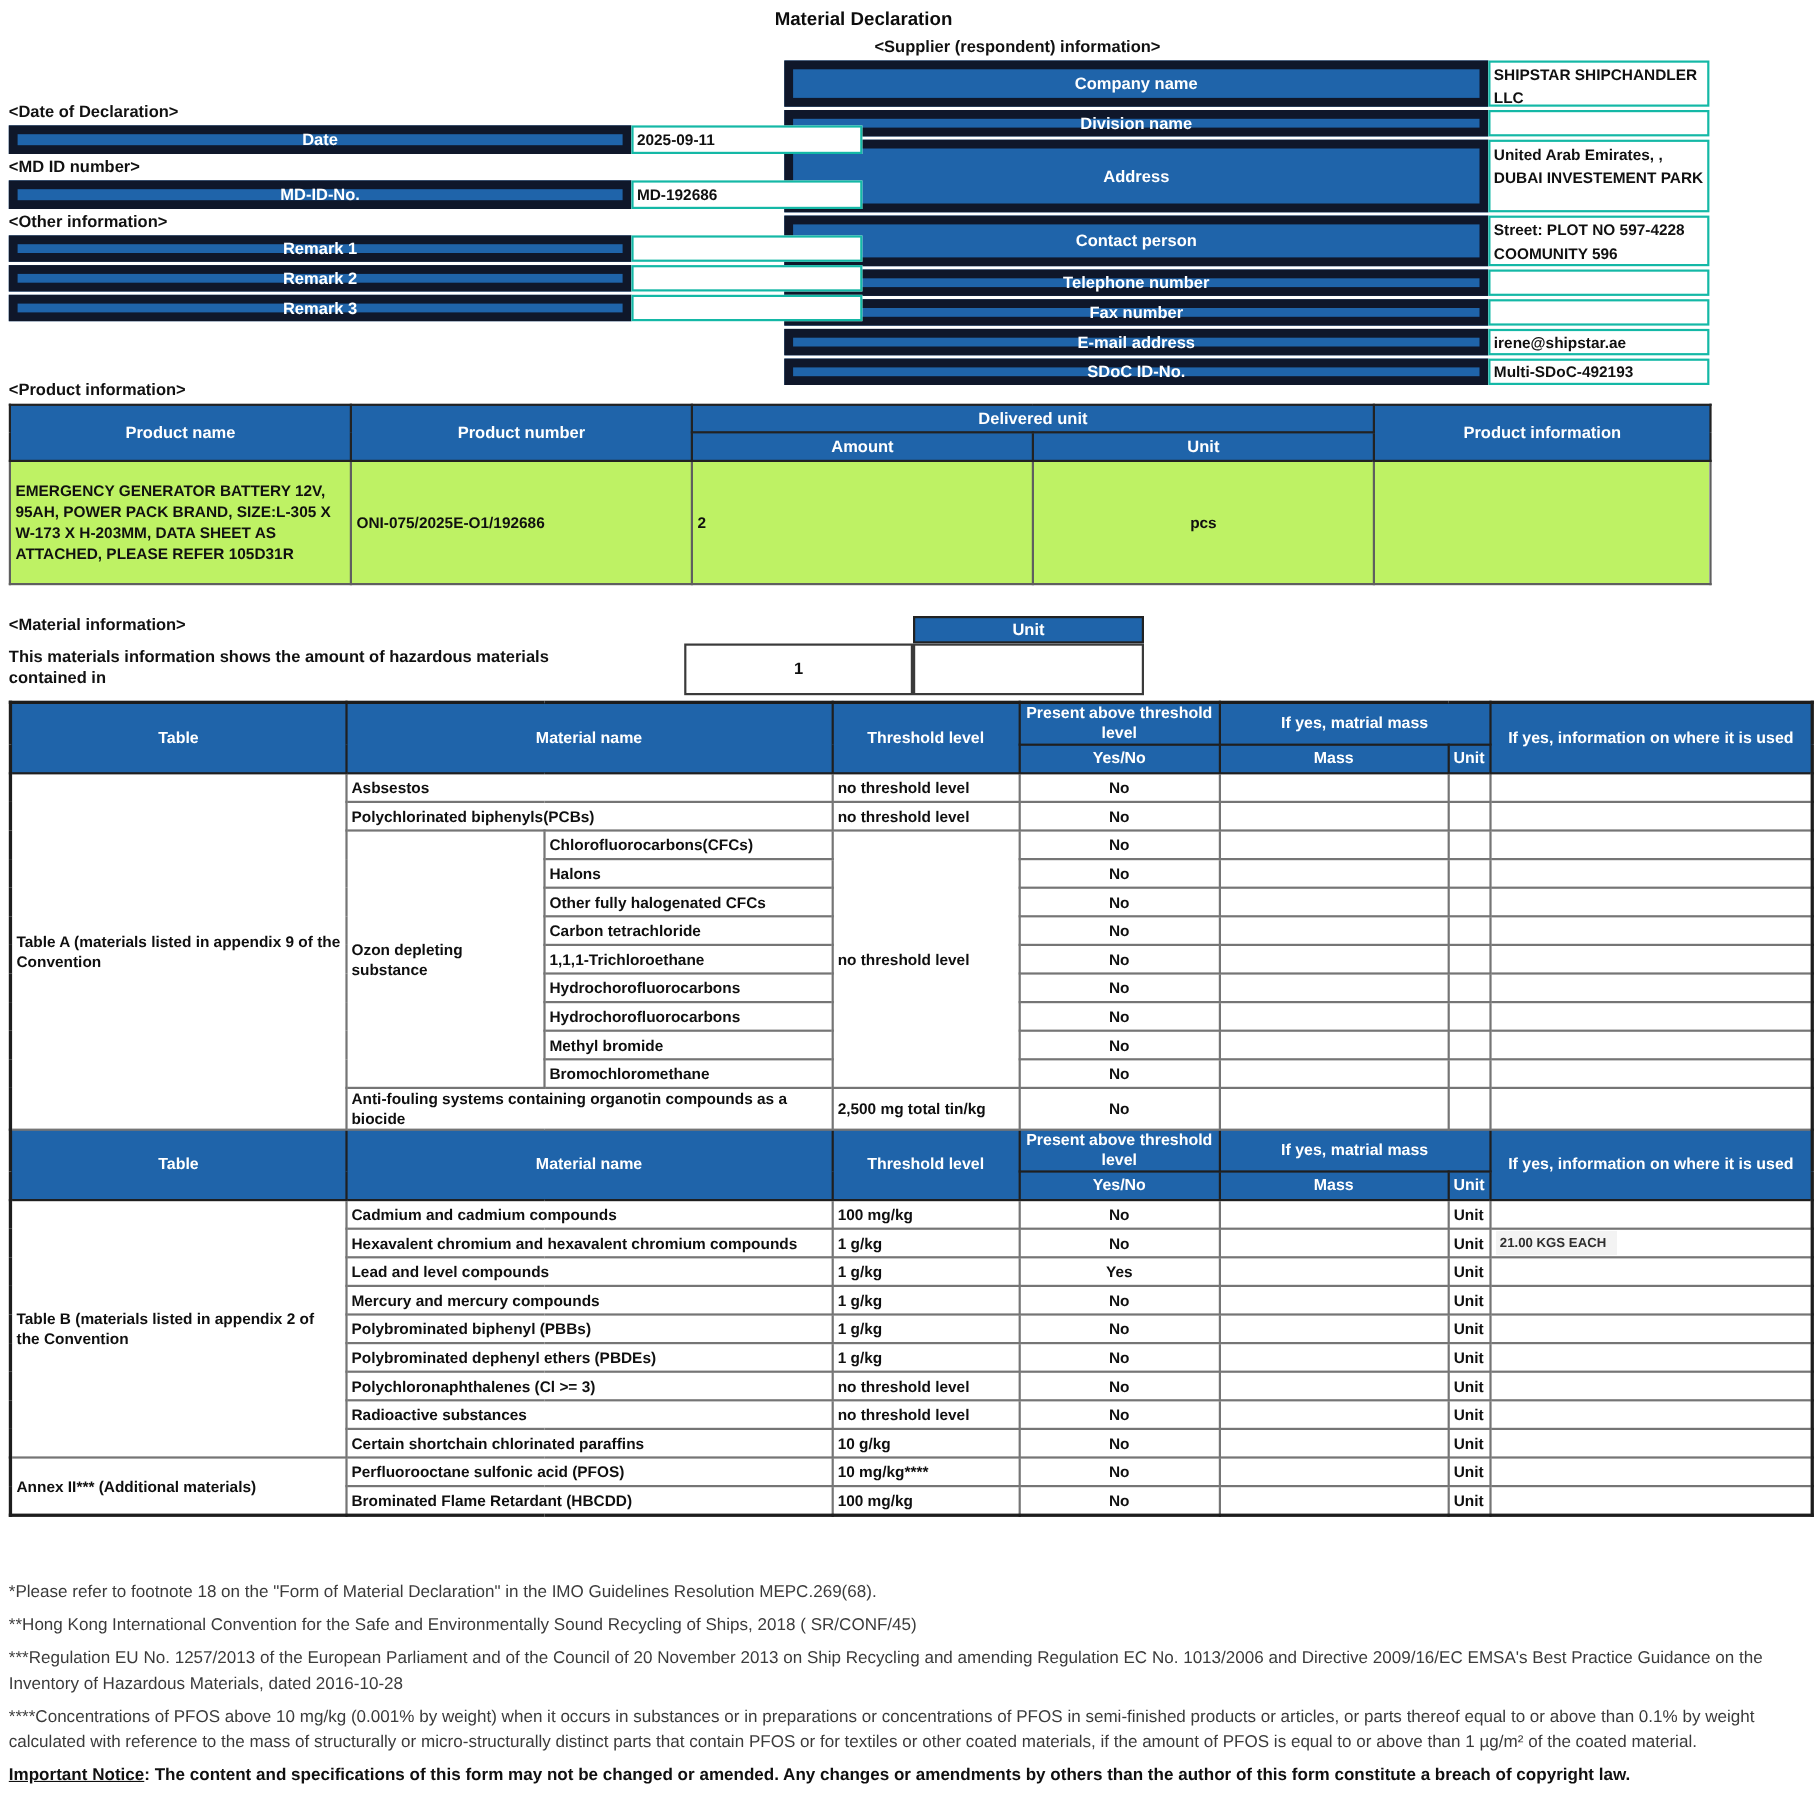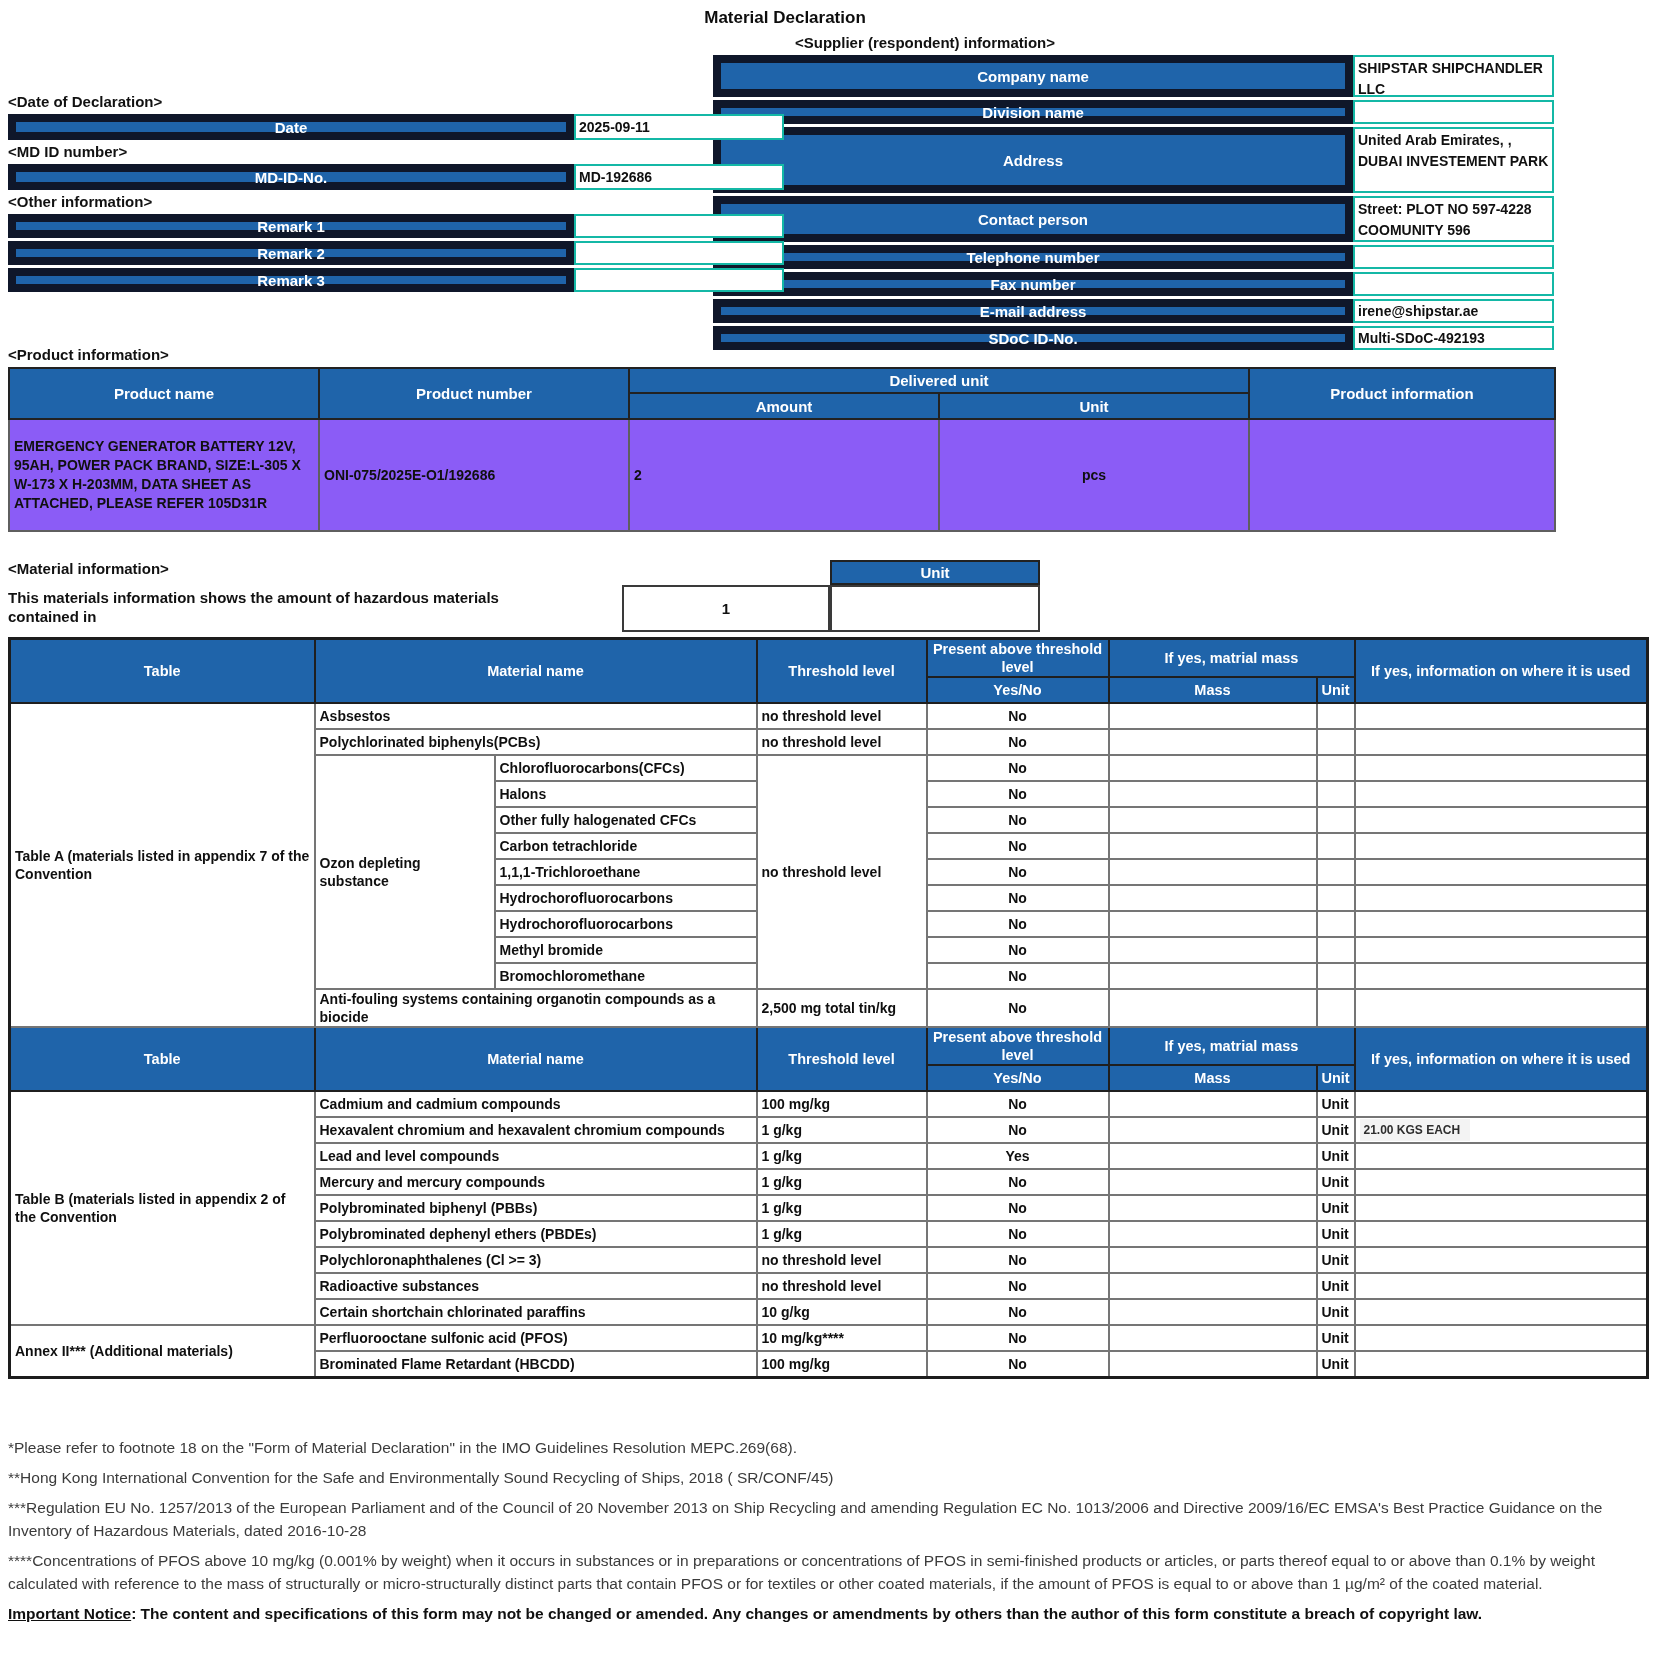--- a/index.html
+++ b/index.html
@@ -49,21 +49,21 @@
 
   
   #product { top: 346px; left: 8px; width: 1606px; }
   #product .sec-label { margin-bottom: 4px; }
   table.grid { border-collapse: collapse; table-layout: fixed; width: 1546px; }
   table.grid th {
     background: #1F64AA; color: #fff; font-weight: 700; font-size: 15px;
     border: 2px solid #222; text-align: center; vertical-align: middle; padding: 1px 4px;
   }
   table.grid td {
-    background: #8b5cf6; border: 2px solid #5f5f5f; font-weight: 700; font-size: 14px;
+    background: #bef264; border: 2px solid #5f5f5f; font-weight: 700; font-size: 14px;
     color: #101010; padding: 1px 4px; vertical-align: middle; line-height: 19px;
     overflow: hidden;
   }
   #product td.pname { vertical-align: middle; text-align: left; }
   #product td.pnum  { text-align: left; }
   #product td.pamt  { text-align: left; vertical-align: middle; }
   #product td.punit { text-align: center; }
 
   
   #material-info { top: 560px; left: 8px; width: 1100px; height: 76px; }
@@ -239,21 +239,21 @@
   <th colspan="2">If yes, matrial mass</th>
   <th rowspan="2">If yes, information on where it is used</th>
 </tr>
 <tr class="hr2">
   <th>Yes/No</th>
   <th>Mass</th>
   <th>Unit</th>
 </tr>
 
 <tr>
-  <td rowspan="12" class="tlabel">Table A (materials listed in appendix 7 of the Convention</td>
+  <td rowspan="12" class="tlabel">Table A (materials listed in appendix 9 of the Convention</td>
   <td colspan="2" class="mname">Asbsestos</td>
   <td class="thr">no threshold level</td>
   <td class="yn">No</td>
   <td></td>
   <td class="unitc"></td>
   <td class="where"></td>
 </tr>
 <tr>
   <td colspan="2" class="mname">Polychlorinated biphenyls(PCBs)</td>
   <td class="thr">no threshold level</td>

